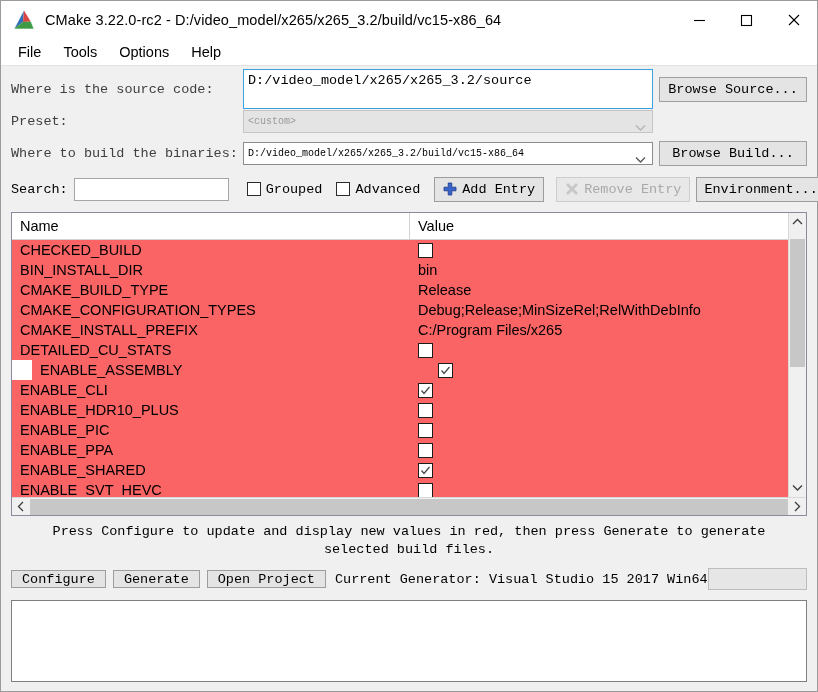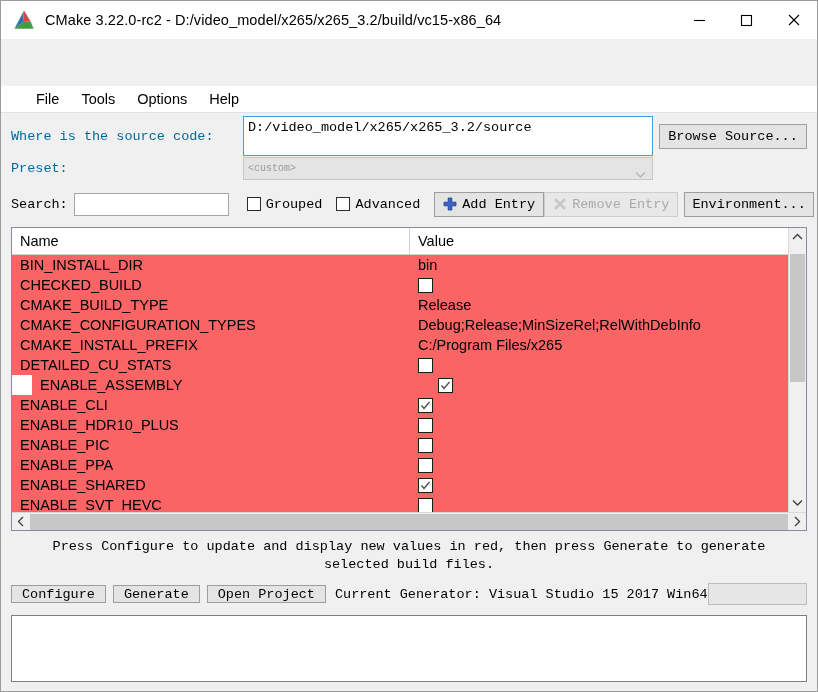--- a/index.html
+++ b/index.html
@@ -36,38 +36,37 @@
     display: flex; align-items: center; justify-content: center;
     background: transparent;
   }
   .win-btn svg { display: block; }
 
   
   .menubar {
     height: 27px; min-height: 27px;
     background: #ffffff;
     display: flex; align-items: center;
-    padding-left: 27px;
+    padding-left: 9px;
     border-bottom: 1px solid #e2e2e2;
-    margin-top: 47px;
   }
   .menu-item {
     font-size: 14.5px; color: #000;
     padding: 2px 10px 3px 8px;
     margin-right: 4px;
   }
 
   
   .body-area { padding: 0 10px; flex: 1; display: flex; flex-direction: column; }
 
   .formrow { display: flex; align-items: center; height: 30px; margin-top: 2px; }
   .formrow.first { margin-top: 8px; }
   .flabel {
     font-family: "Liberation Mono", monospace;
-    font-size: 13.5px; color: #0369a1;
+    font-size: 13.5px; color: #404040;
     white-space: nowrap;
     width: 232px; flex: none;
   }
   .tinput {
     flex: 1;
     height: 40px;
     border: 1px solid #3c9fe0;
     background: #fff;
     font-family: "Liberation Mono", monospace;
     font-size: 13.5px;
@@ -318,68 +317,80 @@
         <span class="ctext">&lt;custom&gt;</span>
         <span class="chev">
           <svg width="11" height="8" viewBox="0 0 11 8">
             <polyline points="1,1.5 5.5,6 10,1.5" fill="none" stroke="#b4b4b4" stroke-width="1.3"></polyline>
           </svg>
         </span>
       </div>
       <div style="width:148px;margin-left:6px;flex:none;"></div>
     </div>
 
+    <div class="formrow">
+      <div class="flabel">Where to build the binaries:</div>
+      <div class="combo">
+        <span class="ctext">D:/video_model/x265/x265_3.2/build/vc15-x86_64</span>
+        <span class="chev">
+          <svg width="11" height="8" viewBox="0 0 11 8">
+            <polyline points="1,1.5 5.5,6 10,1.5" fill="none" stroke="#555" stroke-width="1.3"></polyline>
+          </svg>
+        </span>
+      </div>
+      <div class="browse-btn">Browse Build...</div>
+    </div>
 
     <div class="searchrow">
       <div class="slabel">Search:</div>
       <input class="sinput" type="text" value="" placeholder="" style="">
       <div class="cb-wrap">
         <span class="cbox"></span>
         <span class="cb-label">Grouped</span>
       </div>
       <div class="cb-wrap">
         <span class="cbox"></span>
         <span class="cb-label">Advanced</span>
       </div>
       <div class="entry-btn">
         <span class="bicon">
           <svg width="14" height="14" viewBox="0 0 14 14">
             <path d="M5.2,1 H8.8 V5.2 H13 V8.8 H8.8 V13 H5.2 V8.8 H1 V5.2 H5.2 Z" fill="#3a63c8" stroke="#1c3a8c" stroke-width="0.8"></path>
           </svg>
         </span>
         <span>Add Entry</span>
       </div>
-      <div class="entry-btn disabled" style="margin-left:0;">
+      <div class="entry-btn disabled" style="margin-left:12px;">
         <span class="bicon">
           <svg width="14" height="14" viewBox="0 0 14 14">
             <path d="M3,1.5 L7,5.5 L11,1.5 L12.5,3 L8.5,7 L12.5,11 L11,12.5 L7,8.5 L3,12.5 L1.5,11 L5.5,7 L1.5,3 Z" fill="#c8c8c8" stroke="#bcbcbc" stroke-width="0.6"></path>
           </svg>
         </span>
         <span>Remove Entry</span>
       </div>
       <div class="env-btn">Environment...</div>
     </div>
 
     <div class="table-wrap">
       <div class="table-inner">
         <div class="table-main">
           <div class="thead">
             <div class="th name">Name</div>
             <div class="th value">Value</div>
           </div>
           <div class="tbody" id="tbody">
               <div class="trow" style="background: rgb(250, 100, 100);">
+                <div class="td-name">CHECKED_BUILD</div>
+                <div class="td-value">
+                  <span class="vcb"></span>
+                </div>
+              </div>
+              <div class="trow" style="background: rgb(250, 100, 100);">
                 <div class="td-name">BIN_INSTALL_DIR</div>
                 <div class="td-value">bin</div>
-              </div>
-              <div class="trow" style="background: rgb(250, 100, 100);">
-                <div class="td-name">CHECKED_BUILD</div>
-                <div class="td-value">
-                  <span class="vcb"></span>
-                </div>
               </div>
               <div class="trow" style="background: rgb(250, 100, 100);">
                 <div class="td-name">CMAKE_BUILD_TYPE</div>
                 <div class="td-value">Release</div>
               </div>
               <div class="trow" style="background: rgb(250, 100, 100);">
                 <div class="td-name">CMAKE_CONFIGURATION_TYPES</div>
                 <div class="td-value">Debug;Release;MinSizeRel;RelWithDebInfo</div>
               </div>
               <div class="trow" style="background: rgb(250, 100, 100);">

